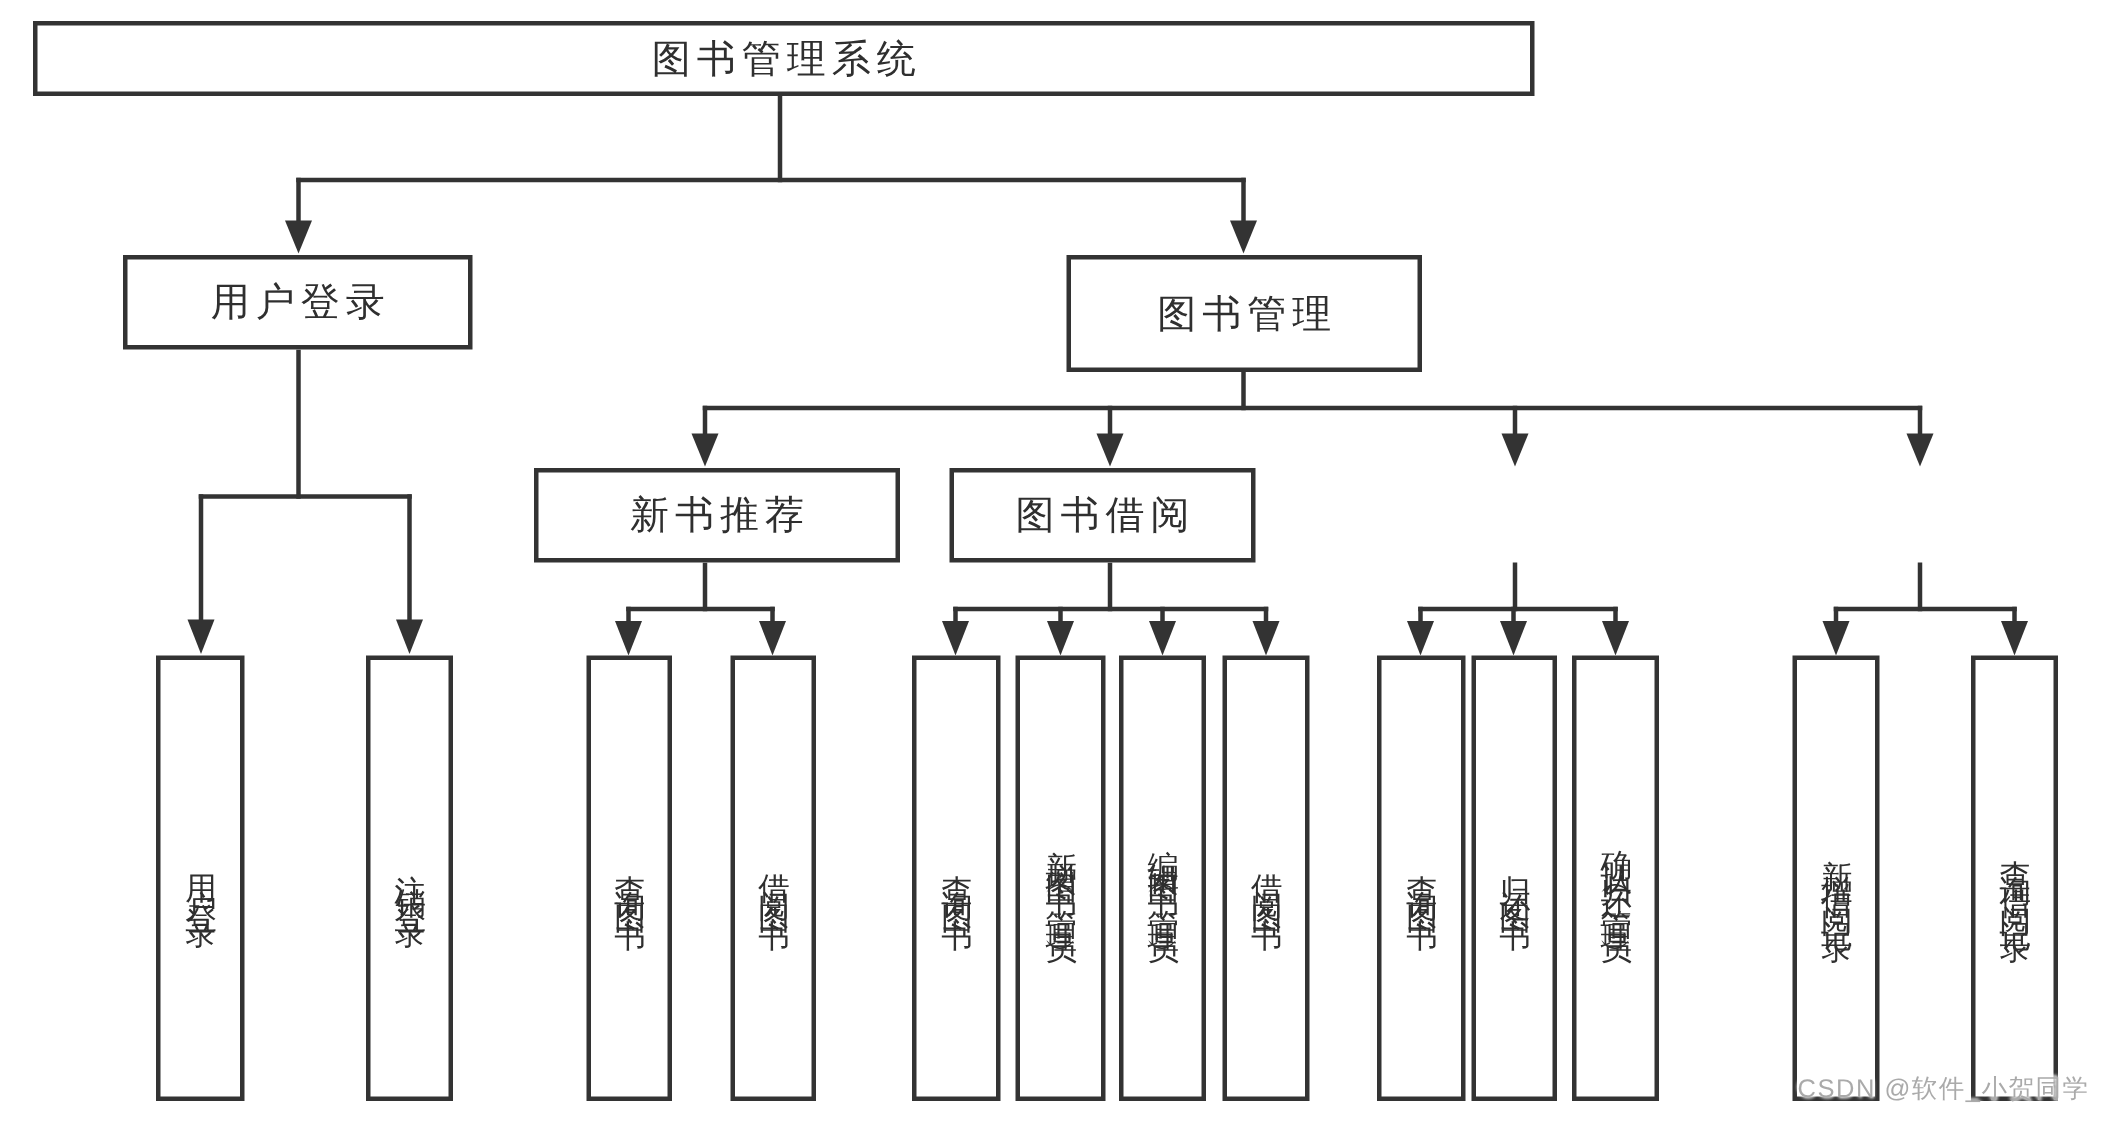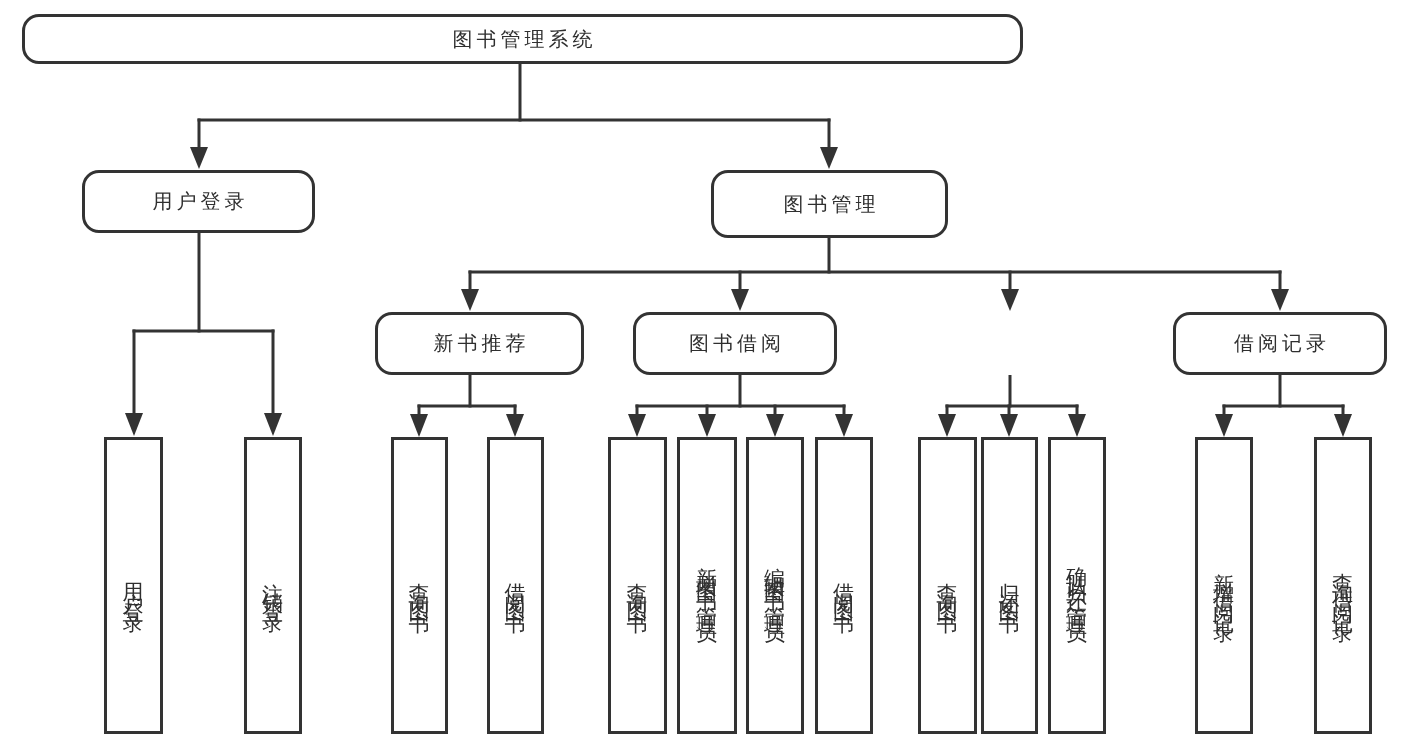--- a/index.html
+++ b/index.html
@@ -14,21 +14,21 @@
   .box{
     position:absolute;
     box-sizing:border-box;
     border:3px solid #333333;
     background:#ffffff;
     display:flex;align-items:center;justify-content:center;
     color:#2f2f2f;
     z-index:1;
     text-align:center;
   }
-  .box.h{font-size:20px;letter-spacing:4px;text-indent:4px;white-space:nowrap;border-radius:17px;}
+  .box.h{font-size:26px;letter-spacing:4px;text-indent:4px;white-space:nowrap;}
   .box.v{
     writing-mode:vertical-rl;
     text-orientation:mixed;
     font-size:21px;
     letter-spacing:10px;
     line-height:1;
     white-space:nowrap;
   }
   .watermark{
     position:absolute;
@@ -122,32 +122,29 @@
     </g>
   </svg>
 
   <div class="box h" style="left:22px;top:14px;width:1001px;height:50px">
     <span>图书管理系统</span>
   </div>
 
   <div class="box h" style="left:82px;top:170px;width:233px;height:63px">
     <span>用户登录</span>
   </div>
-  <div class="box h" style="left:711px;top:170px;width:237px;height:68px">
+  <div class="box h" style="left:711px;top:170px;width:237px;height:78px">
     <span>图书管理</span>
   </div>
 
-  <div class="box h" style="left:375px;top:312px;width:209px;height:63px">
+  <div class="box h" style="left:356px;top:312px;width:244px;height:63px">
     <span>新书推荐</span>
   </div>
   <div class="box h" style="left:633px;top:312px;width:204px;height:63px">
     <span>图书借阅</span>
-  </div>
-  <div class="box h" style="left:1173px;top:312px;width:214px;height:63px">
-    <span>借阅记录</span>
   </div>
 
   <div class="box v" style="left:104px;top:437px;width:59px;height:297px">
     <span>用户登录</span>
   </div>
   <div class="box v" style="left:244px;top:437px;width:58px;height:297px">
     <span>注销登录</span>
   </div>
 
   <div class="box v" style="left:391px;top:437px;width:57px;height:297px">
@@ -180,14 +177,15 @@
     <span>确认归还（管理员）</span>
   </div>
 
   <div class="box v" style="left:1195px;top:437px;width:58px;height:297px">
     <span>新增借阅记录</span>
   </div>
   <div class="box v" style="left:1314px;top:437px;width:58px;height:297px">
     <span>查询借阅记录</span>
   </div>
 
+  <div class="watermark">CSDN @软件_小贺同学</div>
 
 </div>
 
 </body></html>

